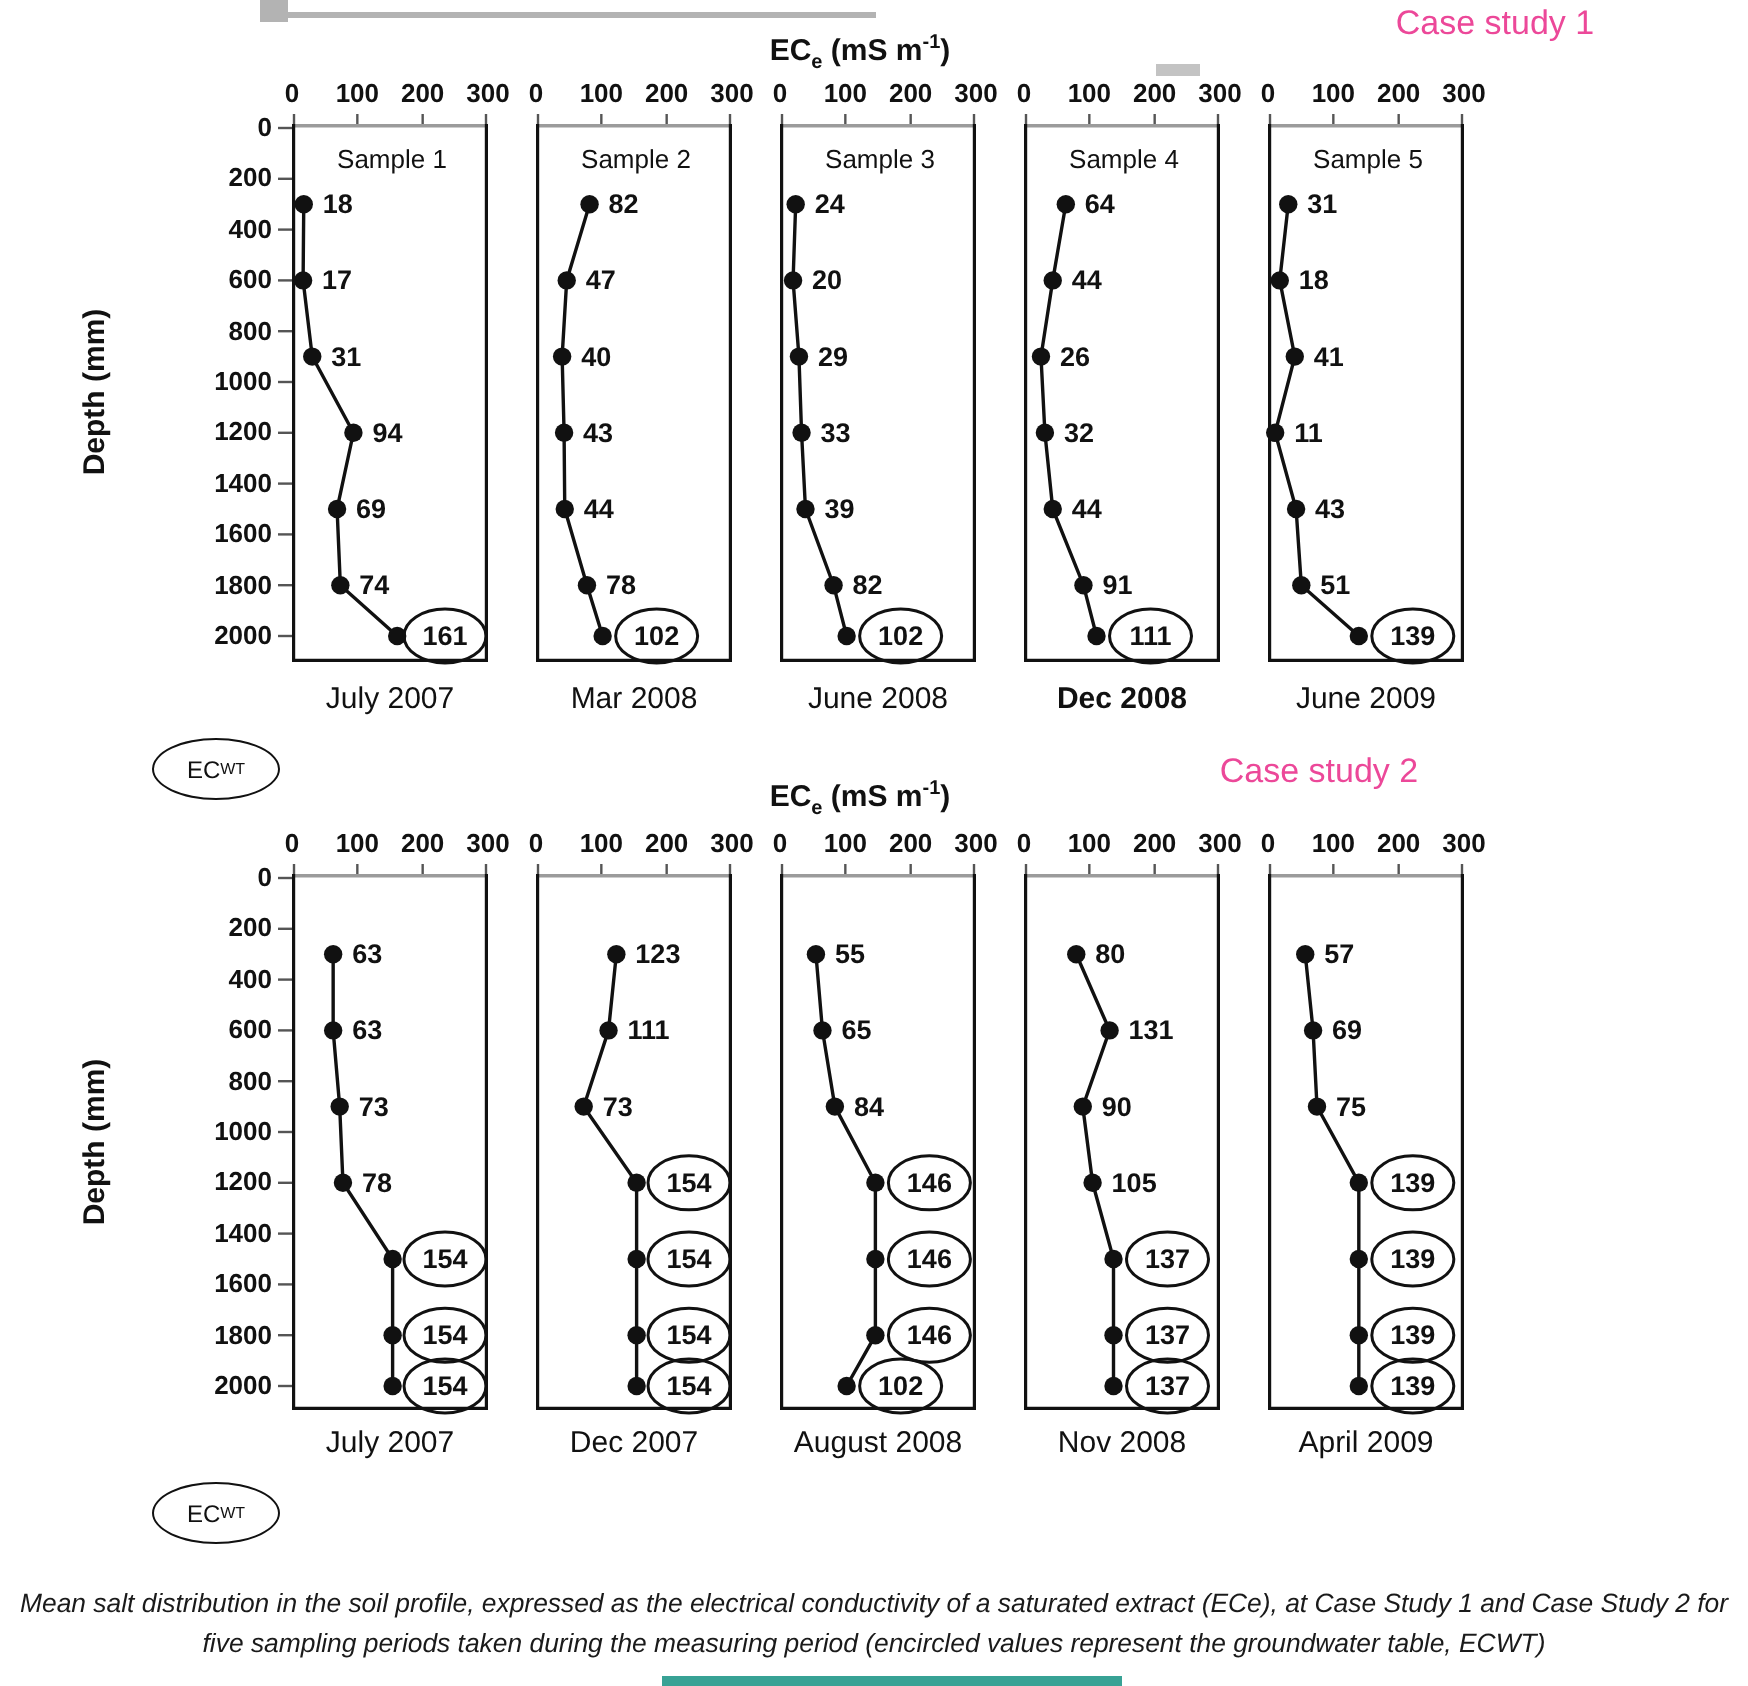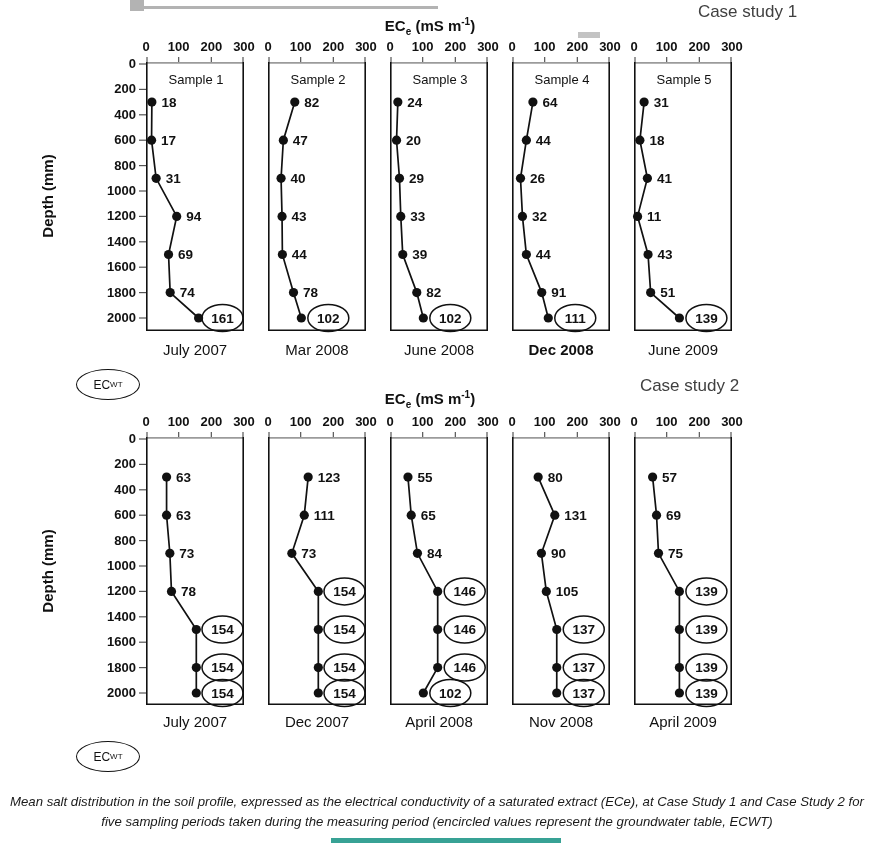--- a/index.html
+++ b/index.html
@@ -1,18 +1,18 @@
 <!DOCTYPE html>
 <html><head>
 <meta charset="utf-8">
 <style>
   html,body{margin:0;padding:0;background:#fff;}
   #figure-root{position:relative;width:874px;height:843px;background:#fff;overflow:hidden;
     font-family:"Liberation Sans",sans-serif;color:#111;}
-  .sec-title{position:absolute;text-align:center;font:400 17px/20px "Liberation Sans",sans-serif;color:#404040;}
+  .sec-title{position:absolute;text-align:center;font:400 17px/20px "Liberation Sans",sans-serif;color:#ec4899;}
   .axis-title{position:absolute;text-align:center;font:700 15px/18px "Liberation Sans",sans-serif;color:#111;}
   .axis-title sub{font-size:10px;}
   .axis-title sup{font-size:10px;}
   .ylabel{position:absolute;text-align:center;font:700 15px/20px "Liberation Sans",sans-serif;
     transform:rotate(-90deg);color:#111;}
   .ytick{position:absolute;text-align:right;font:600 13px/18px "Liberation Sans",sans-serif;color:#111;}
   .date{position:absolute;text-align:center;font:400 15px/18px "Liberation Sans",sans-serif;color:#111;}
   .badge{position:absolute;width:62px;height:29px;border:1.7px solid #111;border-radius:50%;
     background:#fff;display:flex;align-items:center;justify-content:center;
     font:400 12px "Liberation Sans",sans-serif;color:#111;}
@@ -218,21 +218,21 @@
         <circle cx="14.046666666666667" cy="192.5" r="4.6" fill="#111"></circle>
         <text x="23.546666666666667" y="197" class="vlabel">43</text>
         <circle cx="16.66" cy="230.6" r="4.6" fill="#111"></circle>
         <text x="26.16" y="235.1" class="vlabel">51</text>
         <circle cx="45.406666666666666" cy="256" r="4.6" fill="#111"></circle>
         <ellipse cx="72.40666666666667" cy="256" rx="20.5" ry="13.5" fill="none" stroke="#111" stroke-width="1.5"></ellipse>
         <text x="72.40666666666667" y="260.5" text-anchor="middle" class="vlabel">139</text>
         <text x="50" y="22" text-anchor="middle" class="slabel">Sample 5</text>
       </svg>
       <div class="date" style="position: absolute; left: 619px; top: 341px; width: 128px;">June 2009</div>
-      <div class="sec-title" style="position: absolute; left: 582px; top: 376px; width: 215px;">Case study 2</div>
+      <div class="sec-title" style="position: absolute; left: 552px; top: 376px; width: 215px;">Case study 2</div>
       <div class="axis-title" style="position: absolute; left: 330px; top: 386px; width: 200px;"><span>EC</span><sub>e</sub><span> (mS m</span><sup>-1</sup><span>)</span></div>
       <div class="ylabel" style="position: absolute; left: -54px; top: 561px; width: 204px;">Depth (mm)</div>
       <div class="ytick" style="position: absolute; left: 90px; top: 430px; width: 46px;">0</div>
       <div class="ytick" style="position: absolute; left: 90px; top: 455.4px; width: 46px;">200</div>
       <div class="ytick" style="position: absolute; left: 90px; top: 480.8px; width: 46px;">400</div>
       <div class="ytick" style="position: absolute; left: 90px; top: 506.2px; width: 46px;">600</div>
       <div class="ytick" style="position: absolute; left: 90px; top: 531.6px; width: 46px;">800</div>
       <div class="ytick" style="position: absolute; left: 90px; top: 557px; width: 46px;">1000</div>
       <div class="ytick" style="position: absolute; left: 90px; top: 582.4px; width: 46px;">1200</div>
       <div class="ytick" style="position: absolute; left: 90px; top: 607.8px; width: 46px;">1400</div>
@@ -347,21 +347,21 @@
         <circle cx="47.693333333333335" cy="192.5" r="4.6" fill="#111"></circle>
         <ellipse cx="74.69333333333333" cy="192.5" rx="20.5" ry="13.5" fill="none" stroke="#111" stroke-width="1.5"></ellipse>
         <text x="74.69333333333333" y="197" text-anchor="middle" class="vlabel">146</text>
         <circle cx="47.693333333333335" cy="230.6" r="4.6" fill="#111"></circle>
         <ellipse cx="74.69333333333333" cy="230.6" rx="20.5" ry="13.5" fill="none" stroke="#111" stroke-width="1.5"></ellipse>
         <text x="74.69333333333333" y="235.1" text-anchor="middle" class="vlabel">146</text>
         <circle cx="33.32" cy="256" r="4.6" fill="#111"></circle>
         <ellipse cx="60.32" cy="256" rx="20.5" ry="13.5" fill="none" stroke="#111" stroke-width="1.5"></ellipse>
         <text x="60.32" y="260.5" text-anchor="middle" class="vlabel">102</text>
       </svg>
-      <div class="date" style="position: absolute; left: 375px; top: 713px; width: 128px;">April 2008</div>
+      <div class="date" style="position: absolute; left: 375px; top: 713px; width: 128px;">August 2008</div>
       <svg width="98" height="268" style="position:absolute;left:512px;top:437px;overflow:visible;">
         <line x1="0" y1="0.9" x2="98" y2="0.9" stroke="#9b9b9b" stroke-width="1.7"></line>
         <line x1="0.8" y1="0" x2="0.8" y2="268" stroke="#111" stroke-width="1.6"></line>
         <line x1="97.2" y1="0" x2="97.2" y2="268" stroke="#111" stroke-width="1.6"></line>
         <line x1="0" y1="267.2" x2="98" y2="267.2" stroke="#111" stroke-width="1.6"></line>
         <line x1="1" y1="-5" x2="1" y2="0" stroke="#555" stroke-width="1.2"></line>
         <text x="0" y="-11" text-anchor="middle" class="xtick">0</text>
         <line x1="32.666666666666664" y1="-5" x2="32.666666666666664" y2="0" stroke="#555" stroke-width="1.2"></line>
         <text x="32.666666666666664" y="-11" text-anchor="middle" class="xtick">100</text>
         <line x1="65.33333333333333" y1="-5" x2="65.33333333333333" y2="0" stroke="#555" stroke-width="1.2"></line>

